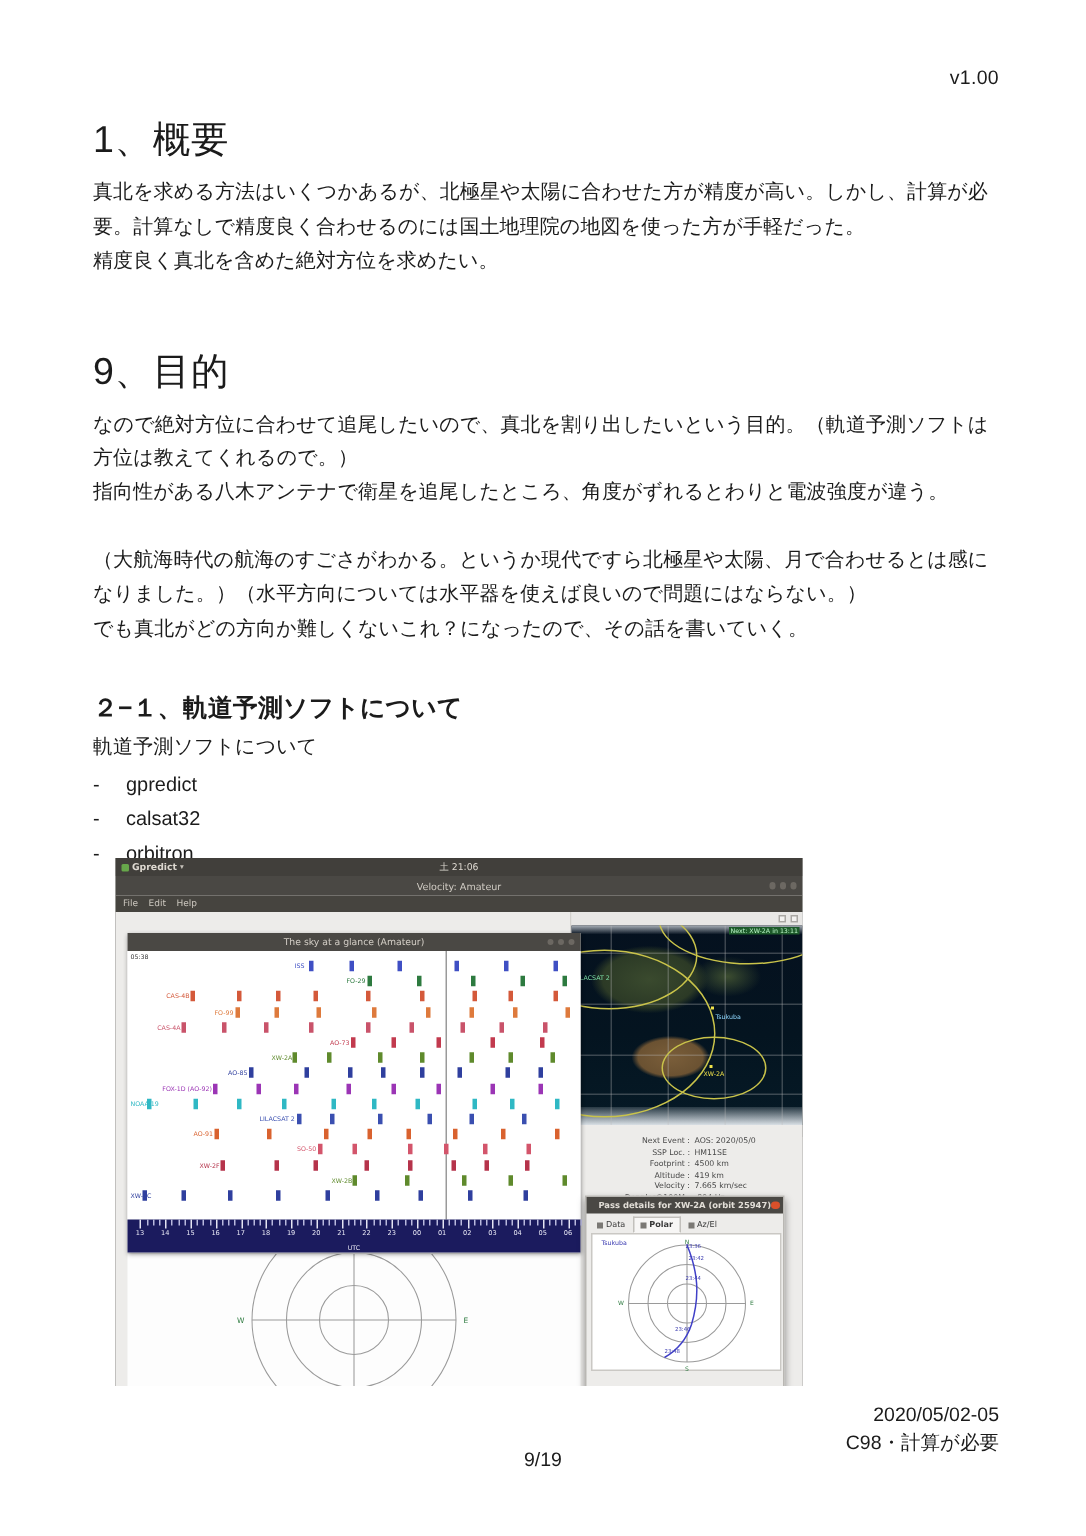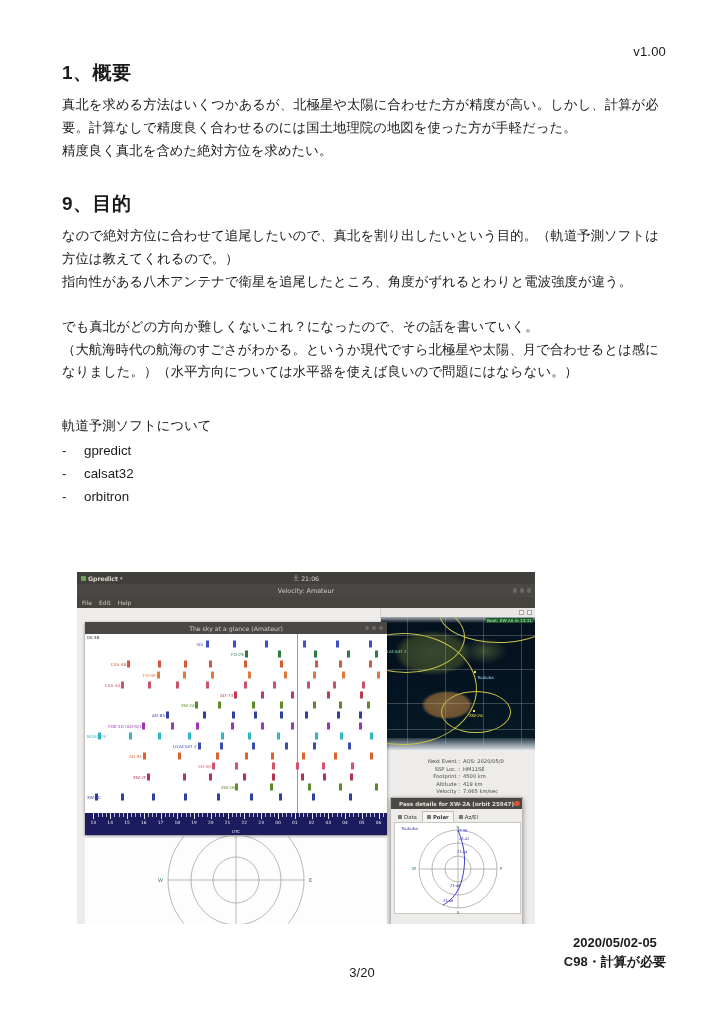--- a/index.html
+++ b/index.html
@@ -15,21 +15,21 @@
   .page { position:relative; width:724px; height:1024px; padding:0; }
 
   .version {
     position:absolute; top:44px; right:58px;
     font-size:13px; color:#1b1b1b; letter-spacing:.2px;
   }
 
   .content { position:absolute; left:62px; top:62px; width:600px; }
 
   h1.sec {
-    font-size:19px; font-weight:bold; margin:0 0 9px 0;
+    font-size:25px; font-weight:normal; margin:16px 0 9px 0;
     letter-spacing:.5px; line-height:1.2;
   }
   h2.subsec {
     font-size:16.5px; font-weight:bold; margin:0 0 4px 0;
     letter-spacing:.2px; line-height:1.3;
   }
   p.body {
     font-size:13.3px; line-height:1.72; margin:0; letter-spacing:.1px;
   }
   .gap-lg { height:31px; }
@@ -188,22 +188,22 @@
   .passplot { position:absolute; left:3px; top:24px; width:127px; height:92px; background:#fff; border:1px solid #cac8c4; }
   .psitelbl { position:absolute; font-size:4.2px; color:#3a3ab0; }
   .ptime { position:absolute; font-size:3.6px; color:#3a3ab0; }
 
   
   .footer-page {
     position:absolute; left:0; right:0; bottom:44px; text-align:center;
     font-size:13px; color:#1b1b1b;
   }
   .footer-right {
-    position:absolute; right:58px; bottom:52px; text-align:center;
-    font-size:13px; line-height:1.45; color:#1b1b1b;font-weight:bold;
+    position:absolute; right:58px; bottom:52px; text-align:right;
+    font-size:13px; line-height:1.45; color:#1b1b1b;
   }
 </style>
 </head>
 <body>
 
 <div class="page">
 
   <div class="version">v1.00</div>
 
   <div class="content">
@@ -211,25 +211,26 @@
     <h1 class="sec">1、概要</h1>
     <p class="body">真北を求める方法はいくつかあるが、北極星や太陽に合わせた方が精度が高い。しかし、計算が必要。計算なしで精度良く合わせるのには国土地理院の地図を使った方が手軽だった。</p>
     <p class="body">精度良く真北を含めた絶対方位を求めたい。</p>
 
     <div class="gap-lg"></div>
 
     <h1 class="sec">9、目的</h1>
     <p class="body">なので絶対方位に合わせて追尾したいので、真北を割り出したいという目的。（軌道予測ソフトは方位は教えてくれるので。）</p>
     <p class="body">指向性がある八木アンテナで衛星を追尾したところ、角度がずれるとわりと電波強度が違う。</p>
     <div class="blank-line"></div>
+    <p class="body">（大航海時代の航海のすごさがわかる。というか現代ですら北極星や太陽、月で合わせるとは感になりました。）（水平方向については水平器を使えば良いので問題にはならない。）</p>
     <p class="body">でも真北がどの方向か難しくないこれ？になったので、その話を書いていく。</p>
-    <p class="body">（大航海時代の航海のすごさがわかる。というか現代ですら北極星や太陽、月で合わせるとは感になりました。）（水平方向については水平器を使えば良いので問題にはならない。）</p>
 
     <div class="gap-lg"></div>
 
+    <h2 class="subsec">２−１、軌道予測ソフトについて</h2>
     <p class="body">軌道予測ソフトについて</p>
 
     <ul class="list">
       <li><span class="dash">-</span><span>gpredict</span></li>
       <li><span class="dash">-</span><span>calsat32</span></li>
       <li><span class="dash">-</span><span>orbitron</span></li>
     </ul>
 
   </div>
 
@@ -649,18 +650,18 @@
             <span class="ptime" style="left:55px; top:61px;">23:46</span>
             <span class="ptime" style="left:48px; top:76px;">23:48</span>
           </div>
 
         </div>
 
       </div>
     </div>
   </div>
 
-  <div class="footer-page">3/20</div>
+  <div class="footer-page">9/19</div>
   <div class="footer-right">
     <div>2020/05/02-05</div>
     <div>C98・計算が必要</div>
   </div>
 </div>
 
 </body></html>

